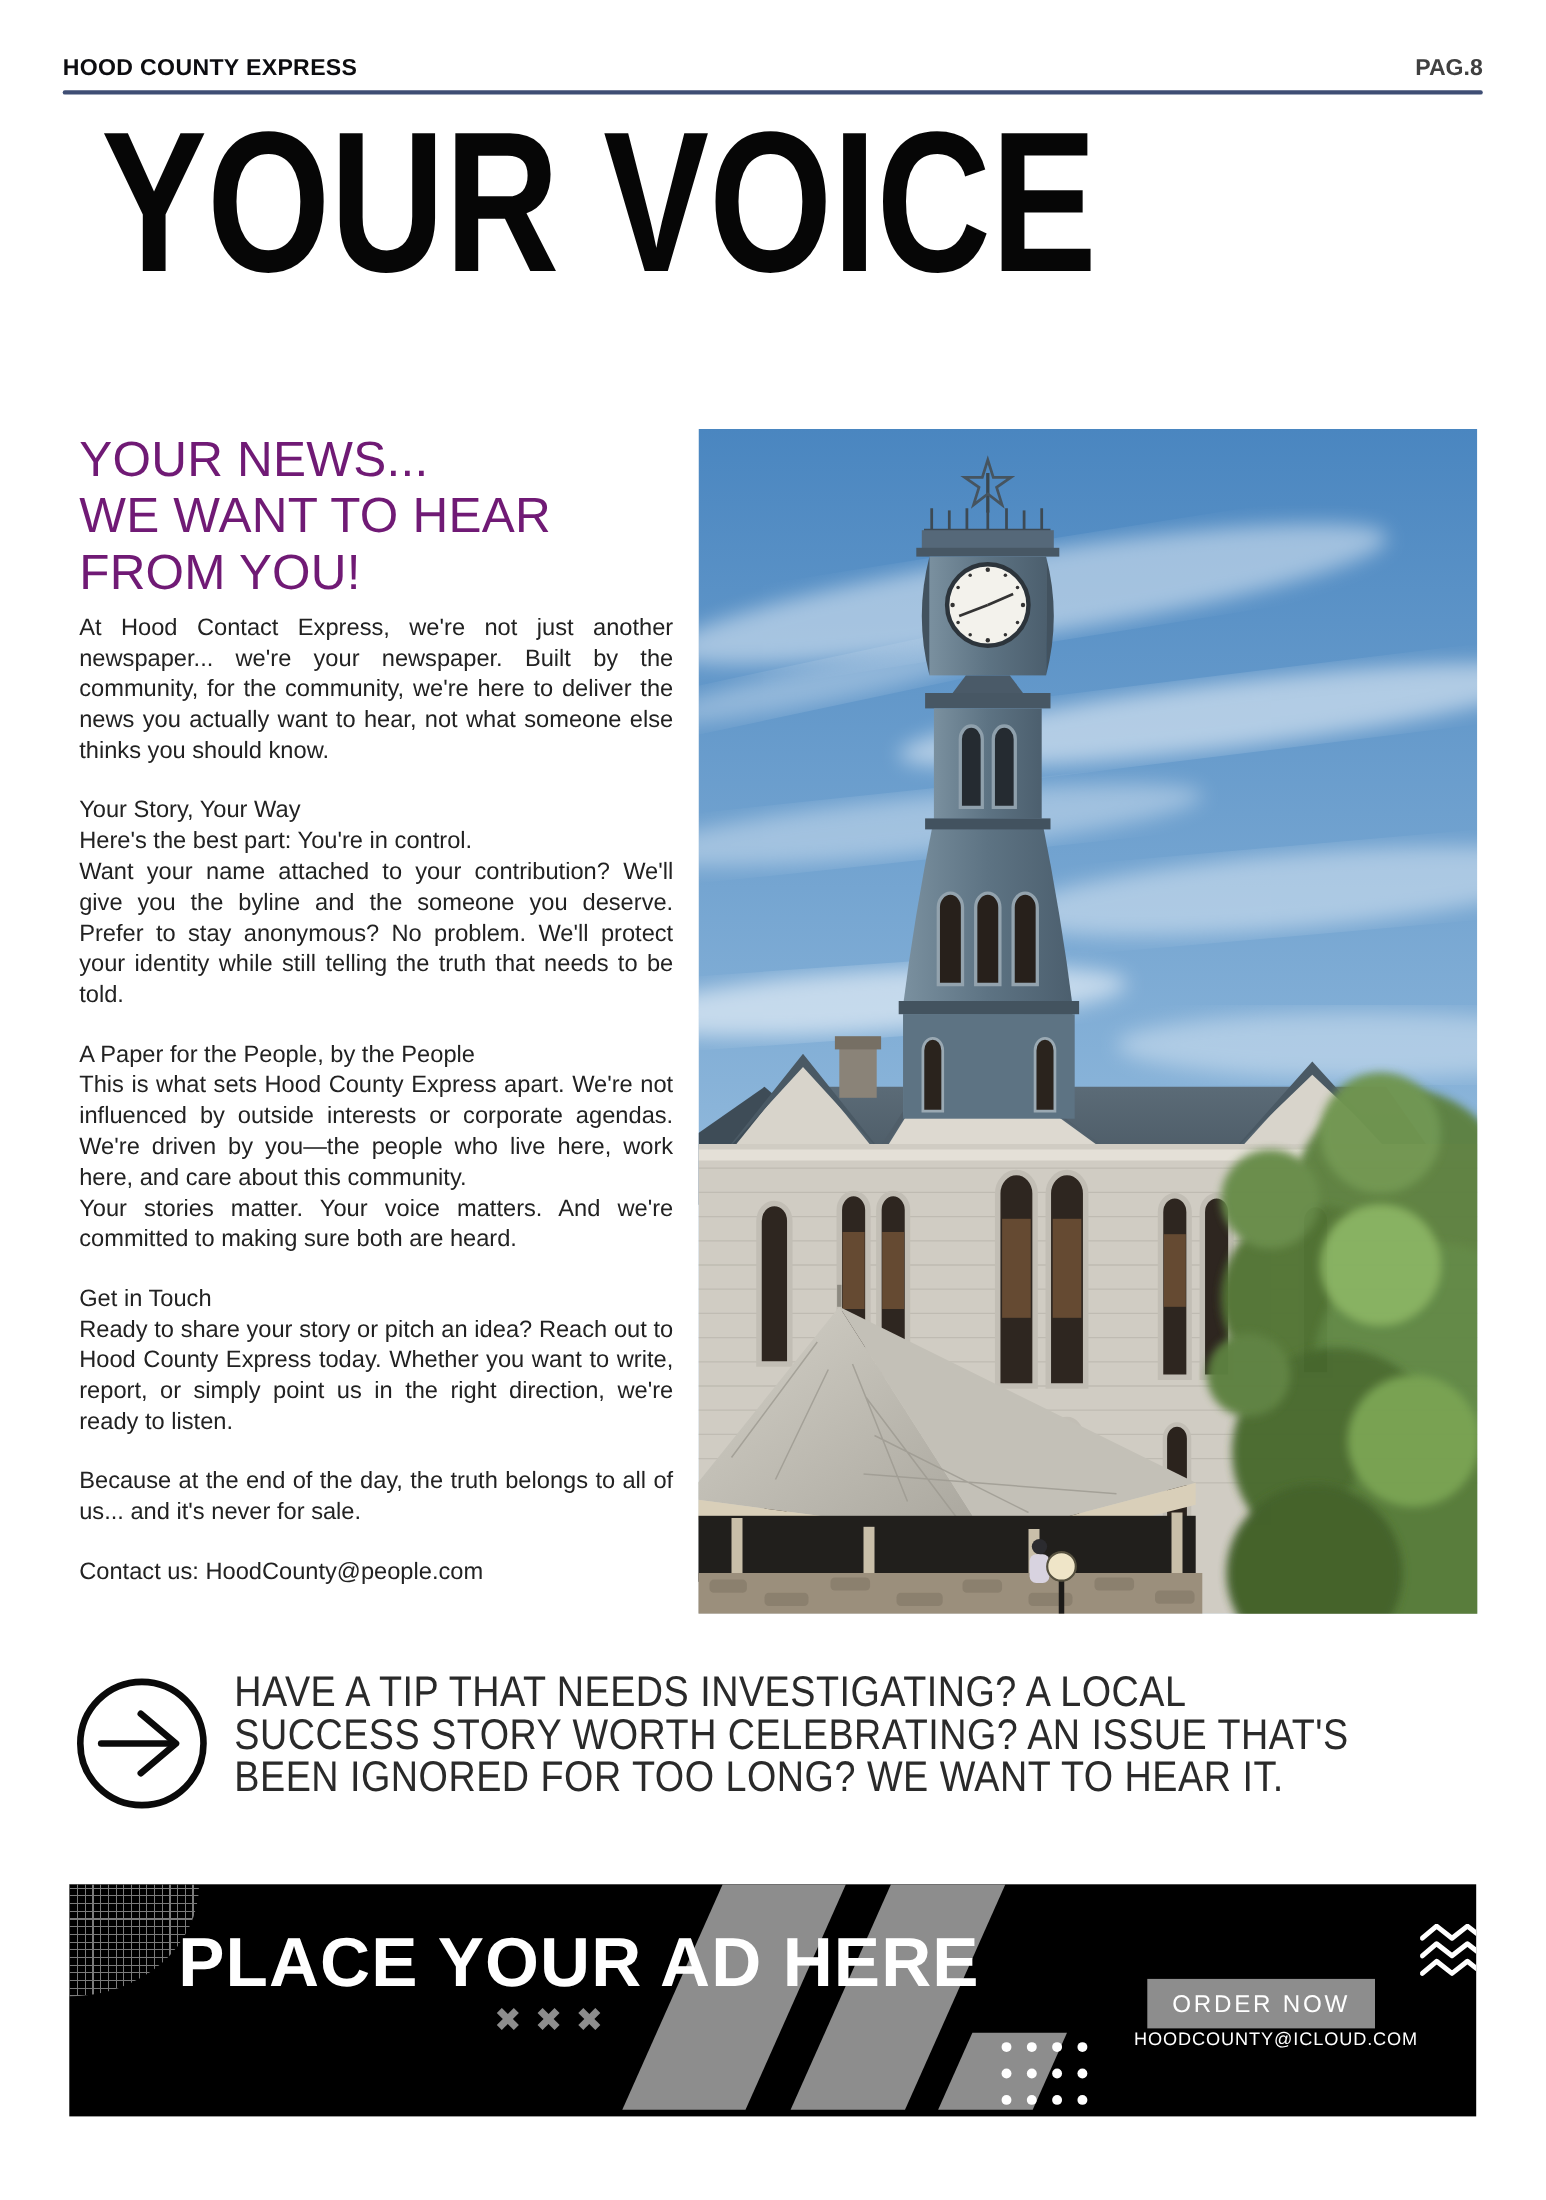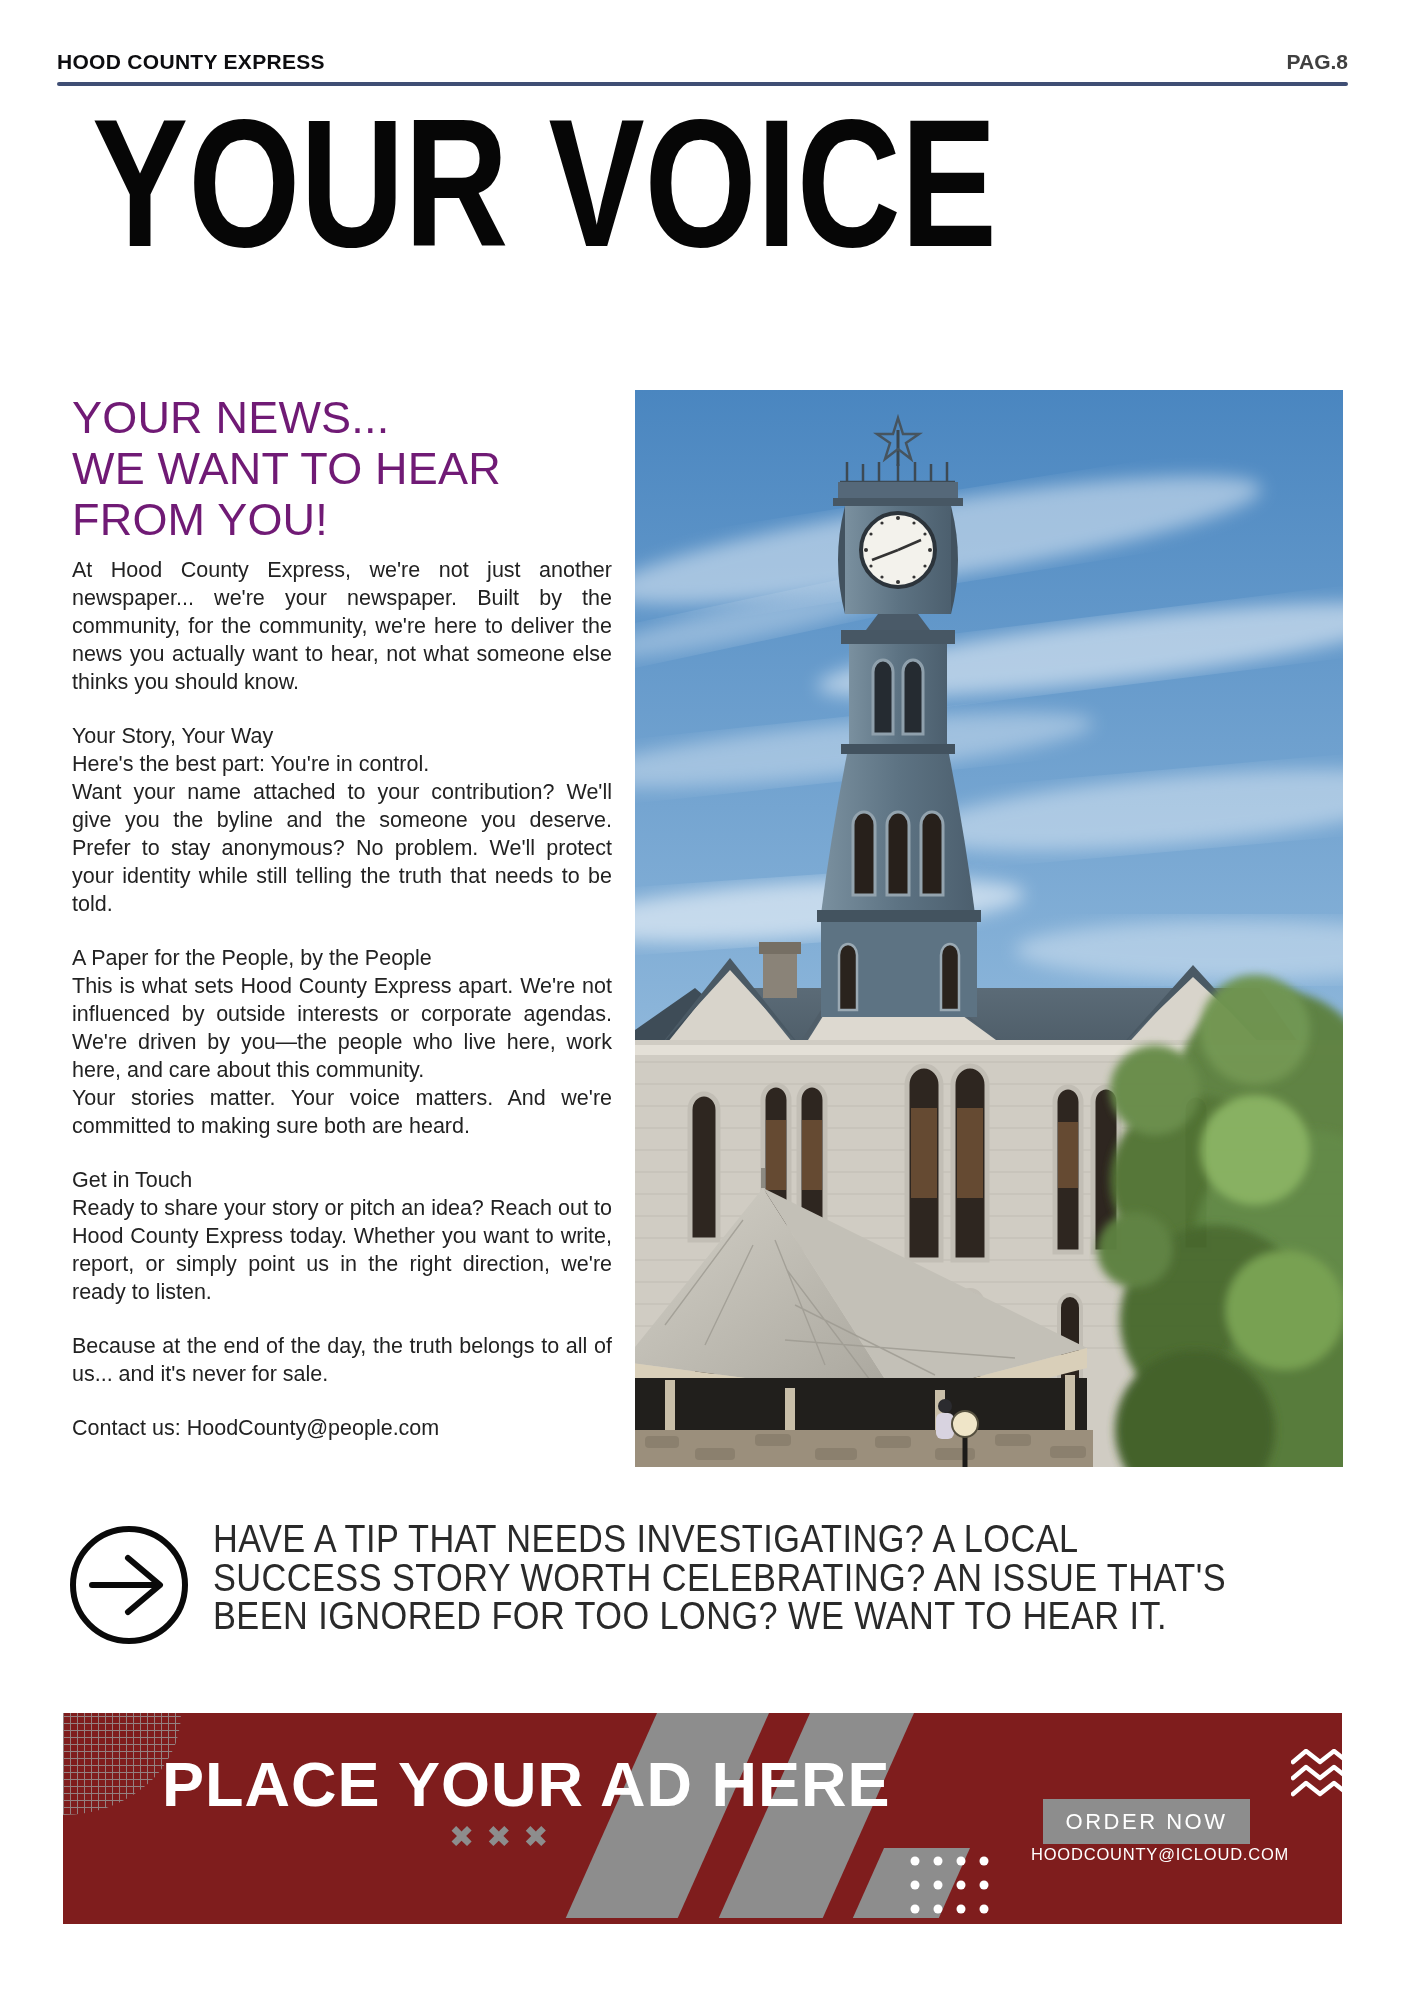--- a/index.html
+++ b/index.html
@@ -24,21 +24,21 @@
   .photo{position:absolute;left:635px;top:390px;width:708px;height:1077px;}
   
   .callout-icon{position:absolute;left:70px;top:1526px;width:118px;height:118px;
                 border:6px solid #0a0a0a;border-radius:50%;box-sizing:border-box;}
   .callout-icon svg{position:absolute;left:0;top:0;}
   .callout-text{position:absolute;left:213px;top:1520px;width:1330px;font-size:39px;
                 line-height:38.5px;color:#2a2a2a;transform:scaleX(.88);
                 transform-origin:left top;letter-spacing:.5px;white-space:nowrap;}
   
   .ad-banner{position:absolute;left:63px;top:1713px;width:1279px;height:211px;
-             background:#7f1d1d;overflow:hidden;}
+             background:#000000;overflow:hidden;}
   .grid-pattern{position:absolute;left:0;top:0;width:118px;height:102px;opacity:.8;
      background-image:repeating-linear-gradient(0deg,#9a9a9a 0 1px,transparent 1px 7px),
                       repeating-linear-gradient(90deg,#9a9a9a 0 1px,transparent 1px 7px);
      border-bottom-right-radius:100% 100%;}
   .stripe{position:absolute;background:#8d8d8d;transform:skewX(-24deg);transform-origin:top left;}
   .stripe-a{left:594px;top:0;width:112px;height:205px;}
   .stripe-b{left:747px;top:0;width:104px;height:205px;}
   .stripe-c{left:821px;top:135px;width:86px;height:70px;}
   .ad-title{position:absolute;left:99px;top:40px;font-size:63px;line-height:1;
             font-weight:bold;color:#fff;letter-spacing:1px;}
@@ -63,21 +63,21 @@
   <text x="0" y="133" font-size="182" textLength="905" lengthAdjust="spacingAndGlyphs">YOUR VOICE</text>
 </svg>
 
 <div class="subhead">
     <div>YOUR NEWS...</div>
     <div>WE WANT TO HEAR</div>
     <div>FROM YOU!</div>
   </div>
 
 <div class="body-col">
-    <p>At Hood County Express, we're not just another newspaper... we're your newspaper. Built by the community, for the community, we're here to deliver the news you actually want to hear, not what someone else thinks you should know.</p>
+    <p>At Hood Contact Express, we're not just another newspaper... we're your newspaper. Built by the community, for the community, we're here to deliver the news you actually want to hear, not what someone else thinks you should know.</p>
     <p>Your Story, Your Way
 Here's the best part: You're in control.
 Want your name attached to your contribution? We'll give you the byline and the someone you deserve. Prefer to stay anonymous? No problem. We'll protect your identity while still telling the truth that needs to be told.</p>
     <p>A Paper for the People, by the People
 This is what sets Hood County Express apart. We're not influenced by outside interests or corporate agendas. We're driven by you—the people who live here, work here, and care about this community.
 Your stories matter. Your voice matters. And we're committed to making sure both are heard.</p>
     <p>Get in Touch
 Ready to share your story or pitch an idea? Reach out to Hood County Express today. Whether you want to write, report, or simply point us in the right direction, we're ready to listen.</p>
     <p>Because at the end of the day, the truth belongs to all of us... and it's never for sale.</p>
     <p>Contact us: HoodCounty@people.com</p>

